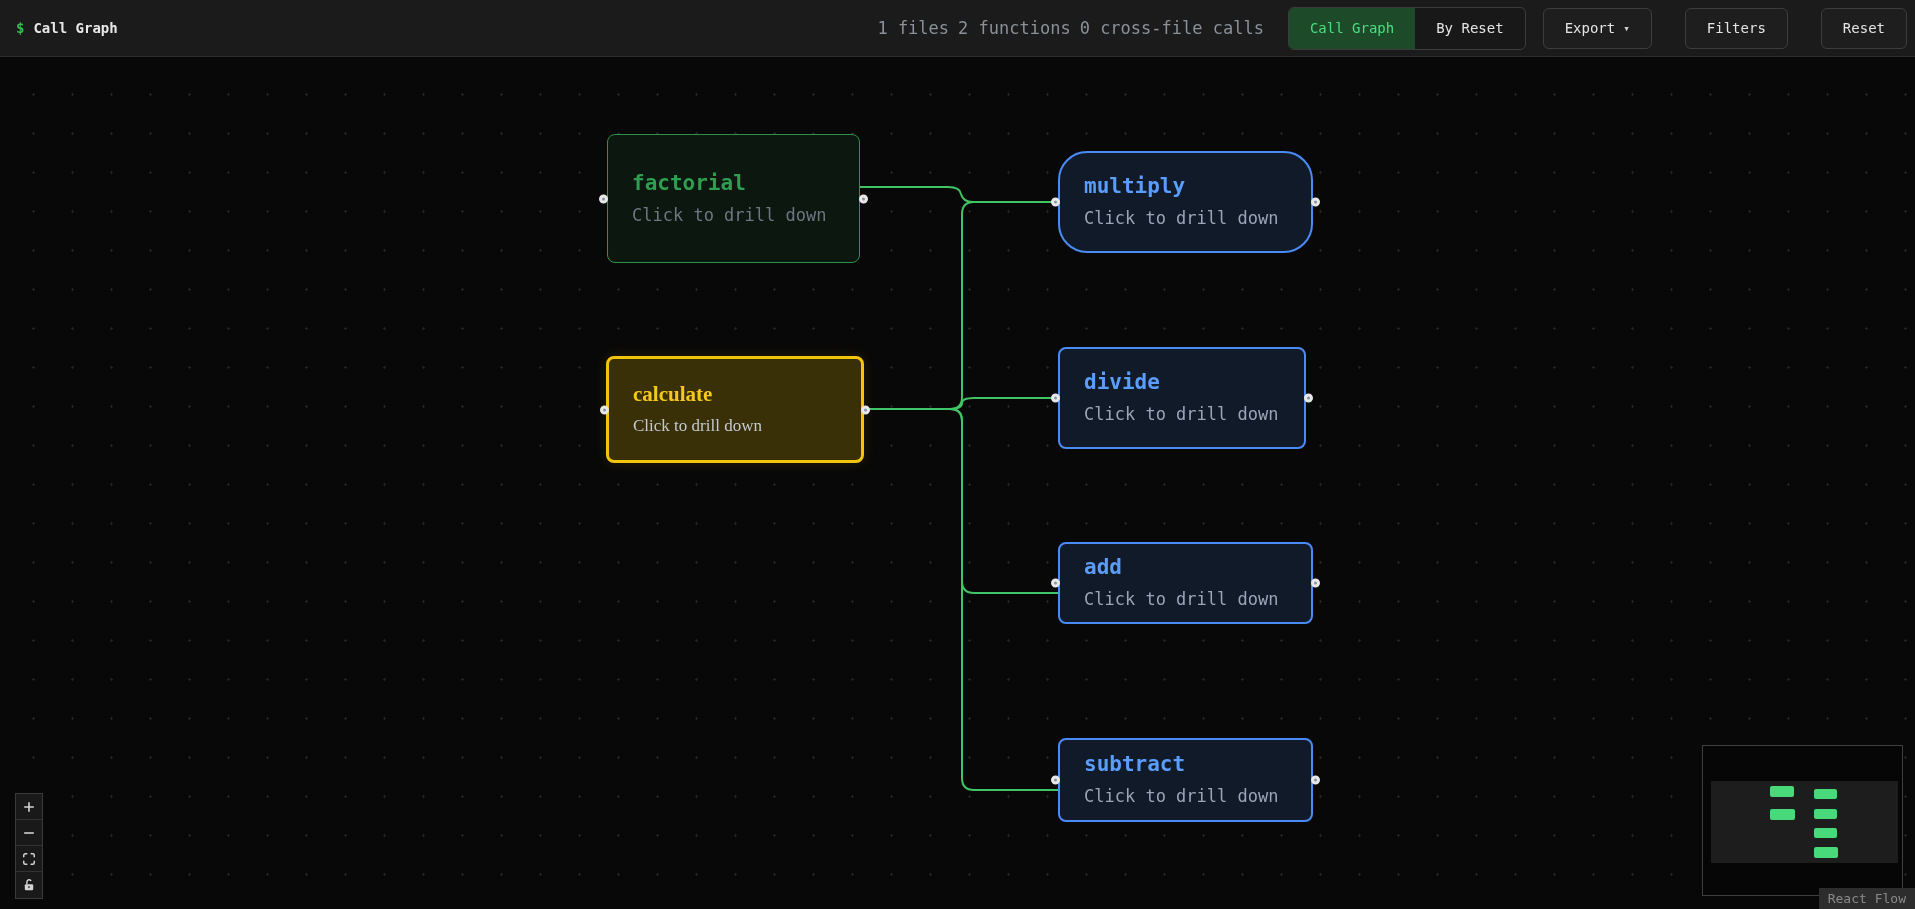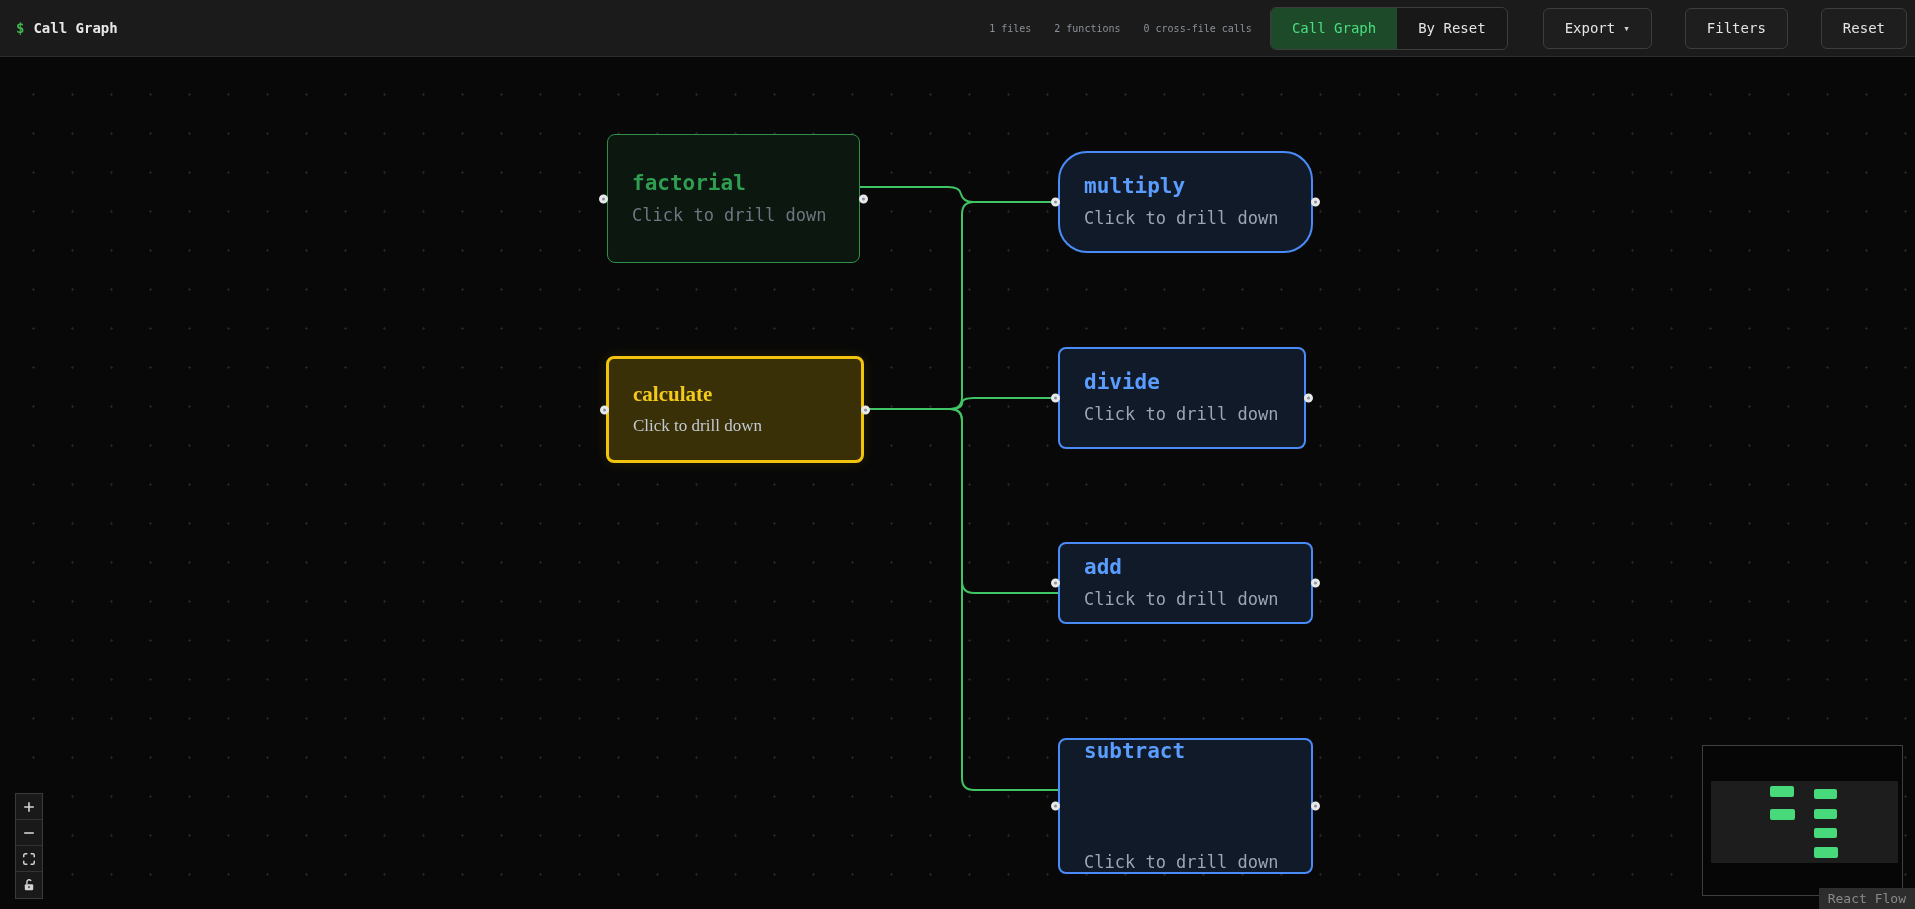--- a/index.html
+++ b/index.html
@@ -6,21 +6,21 @@
   html,body { width:1915px; height:909px; overflow:hidden; background:#0a0a0a;
               font-family:"DejaVu Sans Mono","Liberation Mono",monospace; }
 
   
   .header { position:absolute; left:0; top:0; width:1915px; height:57px;
             background:#1b1b1b; border-bottom:1px solid #2c2c2c;
             display:flex; align-items:center; padding:0 8px 0 16px; z-index:50; }
   .app-title { display:flex; align-items:center; gap:9px; font-size:14px; font-weight:bold; color:#e8e8e8; }
   .app-title .dollar { color:var(--accent-green,#3fb950); }
   .hdr-right { margin-left:auto; display:flex; align-items:center; }
-  .stats { display:flex; gap:23px; font-size:10px; color:#8a9199; margin-right:18px; white-space:nowrap; }
+  .stats { display:flex; gap:9px; font-size:17px; color:#8a9199; margin-right:24px; white-space:nowrap; }
   .segmented { display:flex; height:43px; border:1px solid #3d3d3d; border-radius:6px;
                overflow:hidden; background:#181818; margin-right:17px; }
   .seg { border:none; height:100%; padding:0 21px; font-family:inherit; font-size:14px;
          background:transparent; color:#e4e4e4; cursor:pointer; }
   .seg.active { background:var(--active-tab-bg,#1d4b2a); color:var(--active-tab-text,#4ade80); }
   .btn { height:41px; margin-left:33px; padding:0 21px; border:1px solid #3d3d3d; border-radius:6px;
          background:#1e1e1e; color:#e4e4e4; font-family:inherit; font-size:14px; cursor:pointer;
          display:flex; align-items:center; gap:8px; }
   .btn .caret { font-size:11px; color:#cfcfcf; }
 
@@ -77,21 +77,21 @@
   <div class="hdr-right">
     <div class="stats">
       <span>1 files</span>
       <span>2 functions</span>
       <span>0 cross-file calls</span>
     </div>
     <div class="segmented">
       <button class="seg active">Call Graph</button>
       <button class="seg">By Reset</button>
     </div>
-    <button class="btn" style="margin-left:18px">
+    <button class="btn" style="margin-left:0">
       <span>Export</span>
       <span class="caret">▾</span>
     </button>
     <button class="btn">Filters</button>
     <button class="btn">Reset</button>
   </div>
 </div>
 
 <div class="canvas">
 
@@ -131,21 +131,21 @@
     <div class="handle right"></div>
   </div>
 
   <div class="node blue" style="left:1058px; top:485px; width:255px; height:82px;">
     <div class="handle left"></div>
     <div class="title">add</div>
     <div class="sub">Click to drill down</div>
     <div class="handle right"></div>
   </div>
 
-  <div class="node blue" style="left:1058px; top:681px; width:255px; height:136px;justify-content:space-between;">
+  <div class="node blue" style="left:1058px; top:681px; width:255px; height:84px;">
     <div class="handle left"></div>
     <div class="title">subtract</div>
     <div class="sub">Click to drill down</div>
     <div class="handle right"></div>
   </div>
 
   <div class="controls">
     <button class="ctrl" title="zoom in">
       <svg width="14" height="14" viewBox="0 0 16 16">
         <path d="M8 2.5v11M2.5 8h11" stroke="#d4d4d4" stroke-width="1.8" fill="none"></path>

